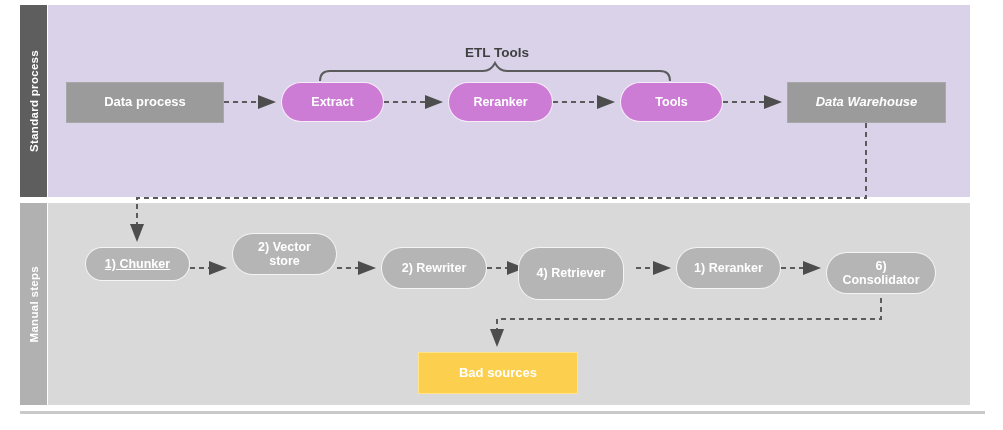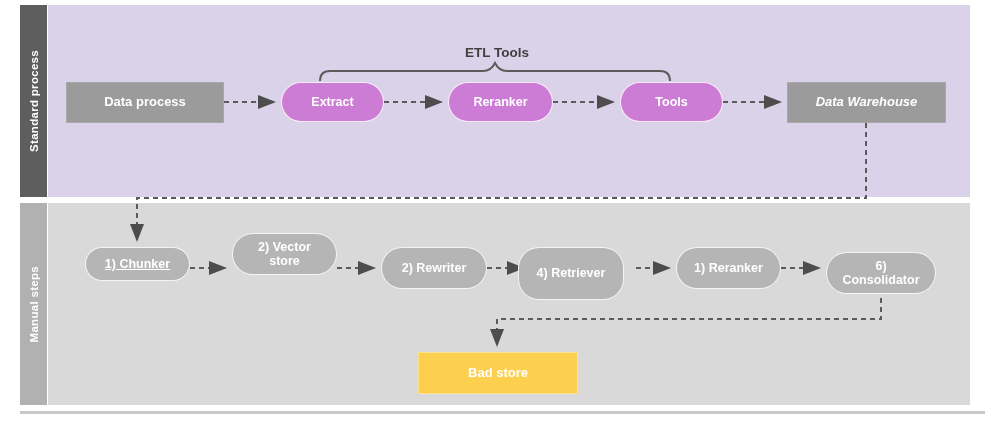--- a/index.html
+++ b/index.html
@@ -85,15 +85,15 @@
   <div class="abs node pill pink" style="left:448px;top:82px;width:105px;height:40px;">Reranker</div>
   <div class="abs node pill pink" style="left:620px;top:82px;width:103px;height:40px;">Tools</div>
   <div class="abs node rect-gray" style="left:787px;top:82px;width:159px;height:41px;font-style:italic;">Data Warehouse</div>
 
   <div class="abs node pill gray" style="left:85px;top:247px;width:105px;height:34px;text-decoration:underline;">1) Chunker</div>
   <div class="abs node pill gray" style="left:232px;top:233px;width:105px;height:42px;">2) Vector store</div>
   <div class="abs node pill gray" style="left:381px;top:247px;width:106px;height:42px;">2) Rewriter</div>
   <div class="abs node pill gray" style="left:518px;top:247px;width:106px;height:53px;">4) Retriever</div>
   <div class="abs node pill gray" style="left:676px;top:247px;width:105px;height:42px;">1) Reranker</div>
   <div class="abs node pill gray" style="left:826px;top:252px;width:110px;height:42px;">6) Consolidator</div>
-  <div class="abs node rect-yellow" style="left:418px;top:352px;width:160px;height:42px;">Bad store</div>
+  <div class="abs node rect-yellow" style="left:418px;top:352px;width:160px;height:42px;">Bad sources</div>
 
 </div>
 
 </body></html>

